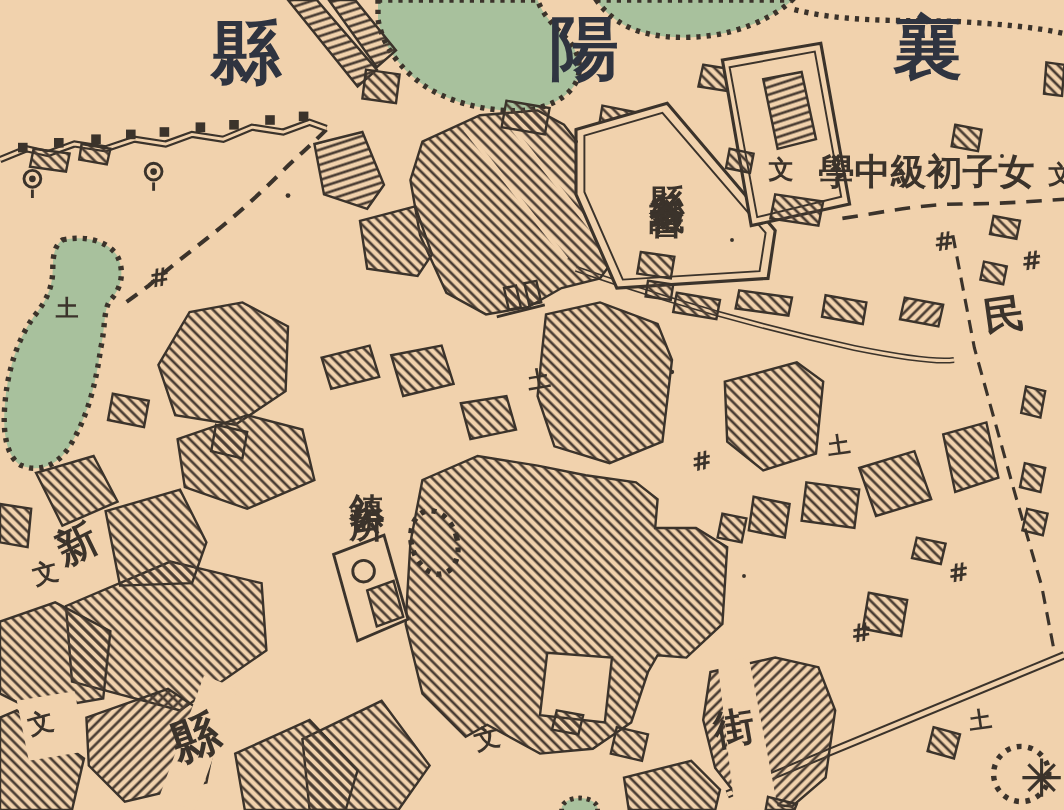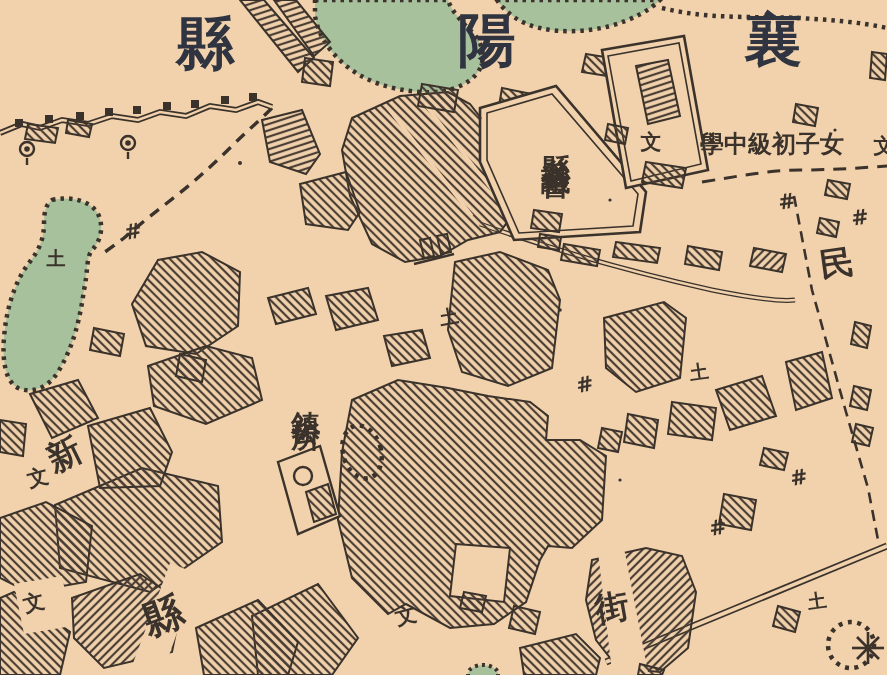--- a/index.html
+++ b/index.html
@@ -196,21 +196,21 @@
       </g>
     </g>
   </svg>
 
   <div id="text-layer">
       <span class="title-char" style="left: 773px; top: 40px; font-size: 58px; transform: translate(-50%, -50%);">襄</span>
       <span class="title-char" style="left: 487px; top: 40px; font-size: 58px; transform: translate(-50%, -50%);">陽</span>
       <span class="title-char" style="left: 205px; top: 43px; font-size: 58px; transform: translate(-50%, -50%);">縣</span>
       <div class="map-label vertical" style="left: 556px; top: 140px; font-size: 29px; transform: translate(-50%, -50%);">縣參議會</div>
       <div class="map-label vertical" style="left: 306px; top: 396px; font-size: 29px; transform: translate(-50%, -50%);">鎮公所</div>
-      <div class="map-label" style="left: 772px; top: 144px; font-size: 24px; transform: translate(-50%, -50%);">學中級初子女</div>
+      <div class="map-label" style="left: 772px; top: 144px; font-size: 30px; transform: translate(-50%, -50%);">學中級初子女</div>
       <div class="map-label" style="left: 837px; top: 263px; font-size: 34px; transform: translate(-50%, -50%) rotate(-8deg);">民</div>
       <div class="map-label" style="left: 64px; top: 454px; font-size: 34px; transform: translate(-50%, -50%) rotate(-26deg);">新</div>
       <div class="map-label" style="left: 163px; top: 616px; font-size: 40px; transform: translate(-50%, -50%) rotate(-20deg);">縣</div>
       <div class="map-label" style="left: 612px; top: 607px; font-size: 34px; transform: translate(-50%, -50%) rotate(-10deg);">街</div>
       <span class="marker" style="left: 133px; top: 232px; font-size: 21px; transform: translate(-50%, -50%) rotate(-10deg);">#</span>
       <span class="marker" style="left: 585px; top: 385px; font-size: 21px; transform: translate(-50%, -50%) rotate(-12deg);">#</span>
       <span class="marker" style="left: 787px; top: 202px; font-size: 21px; transform: translate(-50%, -50%) rotate(-8deg);">#</span>
       <span class="marker" style="left: 860px; top: 218px; font-size: 21px; transform: translate(-50%, -50%) rotate(-8deg);">#</span>
       <span class="marker" style="left: 718px; top: 528px; font-size: 21px; transform: translate(-50%, -50%) rotate(-10deg);">#</span>
       <span class="marker" style="left: 799px; top: 478px; font-size: 21px; transform: translate(-50%, -50%) rotate(-10deg);">#</span>

